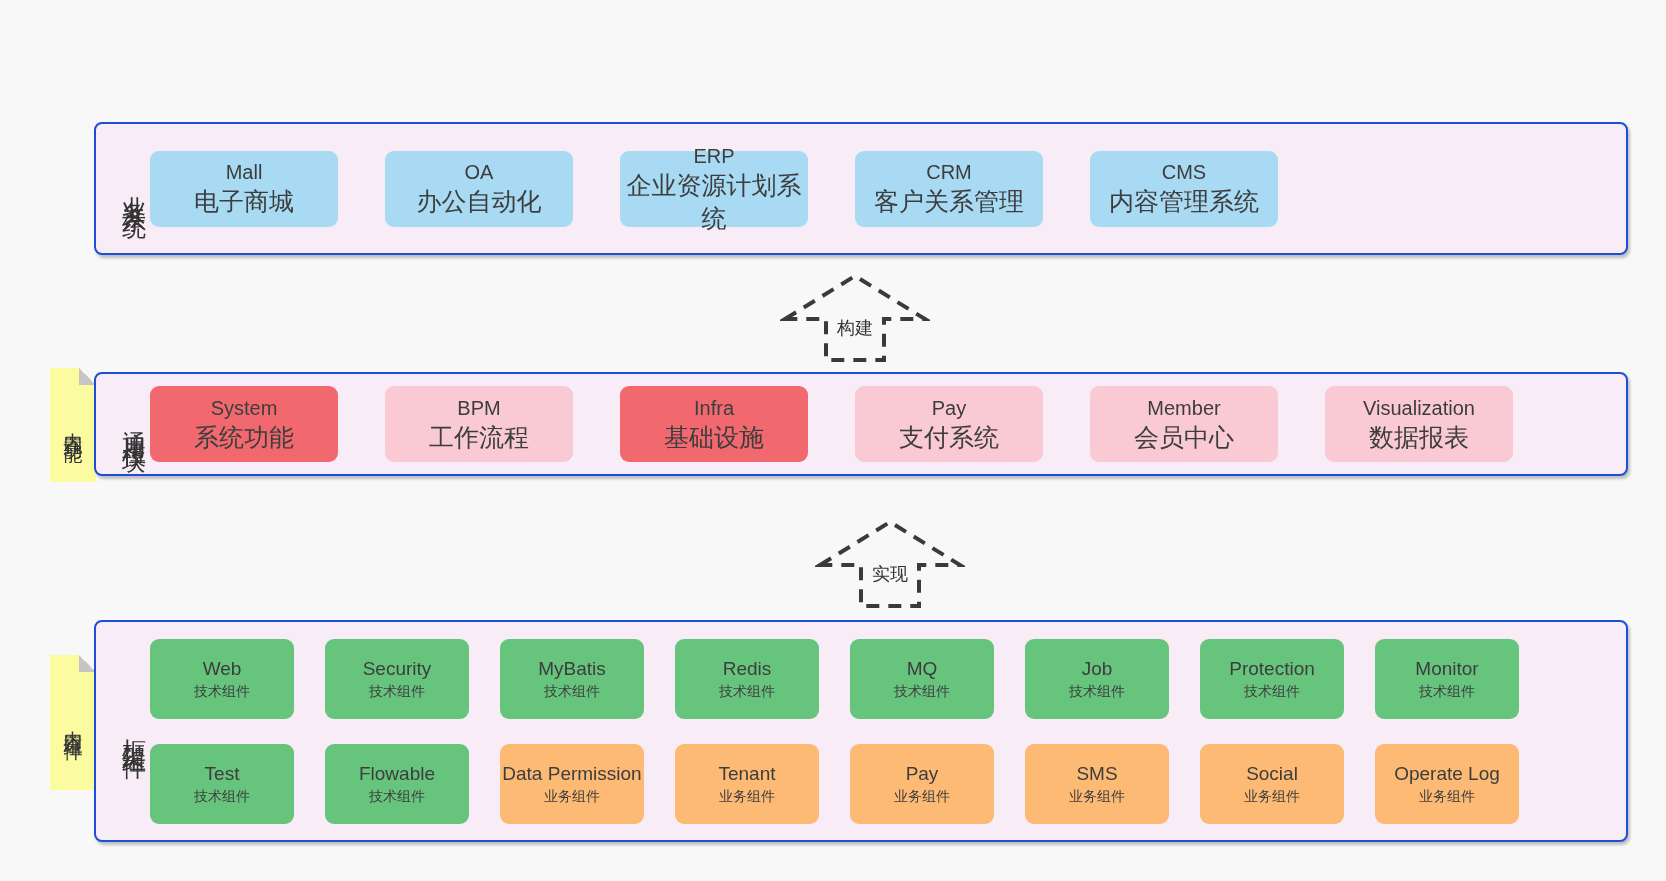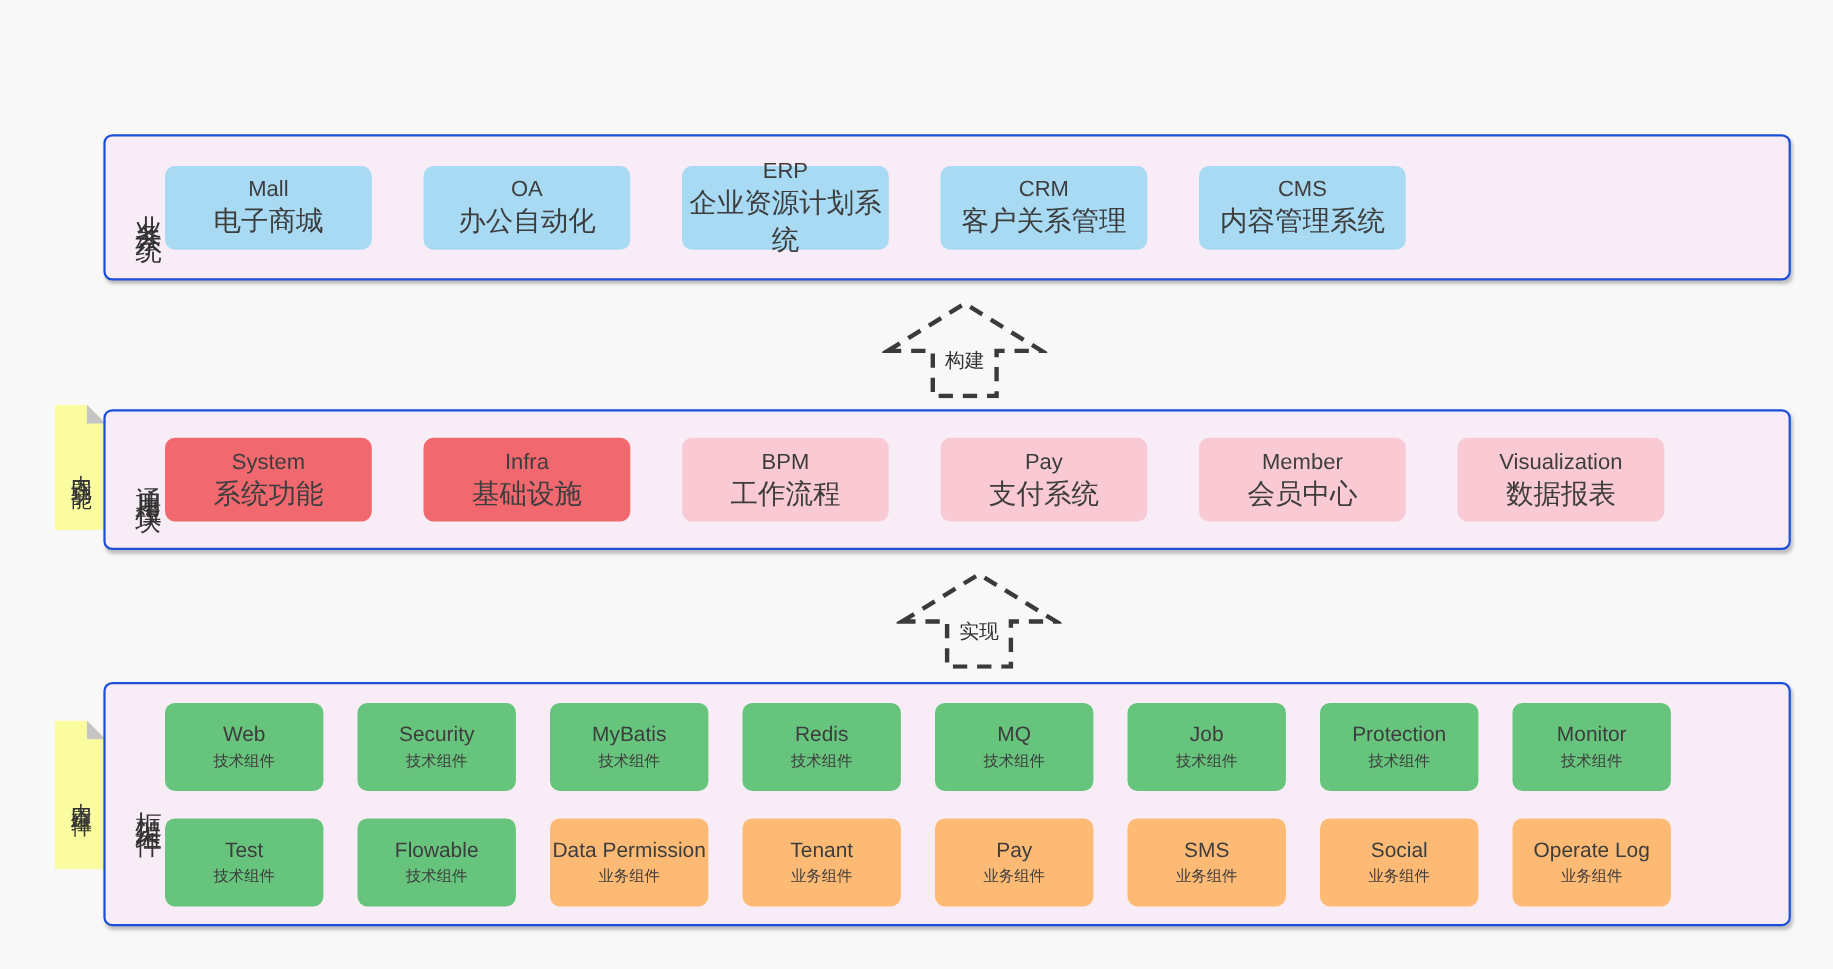--- a/index.html
+++ b/index.html
@@ -9,21 +9,21 @@
     font-family:"Liberation Sans","DejaVu Sans",sans-serif;
   }
   
   .panel{
     position:absolute;left:94px;width:1534px;box-sizing:border-box;
     background:#f8edf6;border:2px solid #1d4ed8;border-radius:8px;
     box-shadow:2px 3px 3px rgba(100,100,100,.38);
     display:flex;align-items:center;padding-left:14px;z-index:1;
   }
   #panel-business{top:122px;height:133px}
-  #panel-modules{top:372px;height:128px}
+  #panel-modules{top:372px;height:104px}
   #panel-components{top:620px;height:222px}
 
   .v-label{
     writing-mode:vertical-rl;text-orientation:upright;
     font-size:24px;letter-spacing:6px;color:#333;
     flex:0 0 40px;width:40px;text-align:center;
   }
 
   .grid{display:grid}
   .g6{grid-template-columns:repeat(6,188px);column-gap:47px}
@@ -58,21 +58,21 @@
     writing-mode:vertical-rl;text-orientation:upright;
     font-size:19px;letter-spacing:4px;color:#333;
   }
   .note .fold{
     position:absolute;top:0;right:0;width:17px;height:17px;
     background:linear-gradient(to bottom left,rgba(0,0,0,0) 50%,#c5c5c5 50%);
   }
 
   
   .arrow{position:absolute;z-index:0}
-  #arrow-build{left:802px;top:270px}
+  #arrow-build{left:780px;top:270px}
   #arrow-implement{left:815px;top:516px}
   .arrow svg{display:block}
   .arrow path{fill:#f8f8f8;stroke:#3a3a3a;stroke-width:4;stroke-dasharray:13 9}
   .arrow text{font-family:"Liberation Sans","DejaVu Sans",sans-serif;font-size:18px;fill:#333}
 </style>
 </head>
 <body>
 
 <section class="panel" id="panel-business">
   <div class="v-label">业务系统</div>
@@ -112,27 +112,27 @@
   <span class="txt">内置功能</span>
 </div>
 
 <section class="panel" id="panel-modules">
   <div class="v-label">通用模块</div>
   <div class="grid g6">
     <div class="box red">
       <div class="en">System</div>
       <div class="cn">系统功能</div>
     </div>
+    <div class="box pink">
+      <div class="en">BPM</div>
+      <div class="cn">工作流程</div>
+    </div>
     <div class="box red">
       <div class="en">Infra</div>
       <div class="cn">基础设施</div>
-    </div>
-    <div class="box pink">
-      <div class="en">BPM</div>
-      <div class="cn">工作流程</div>
     </div>
     <div class="box pink">
       <div class="en">Pay</div>
       <div class="cn">支付系统</div>
     </div>
     <div class="box pink">
       <div class="en">Member</div>
       <div class="cn">会员中心</div>
     </div>
     <div class="box pink">

